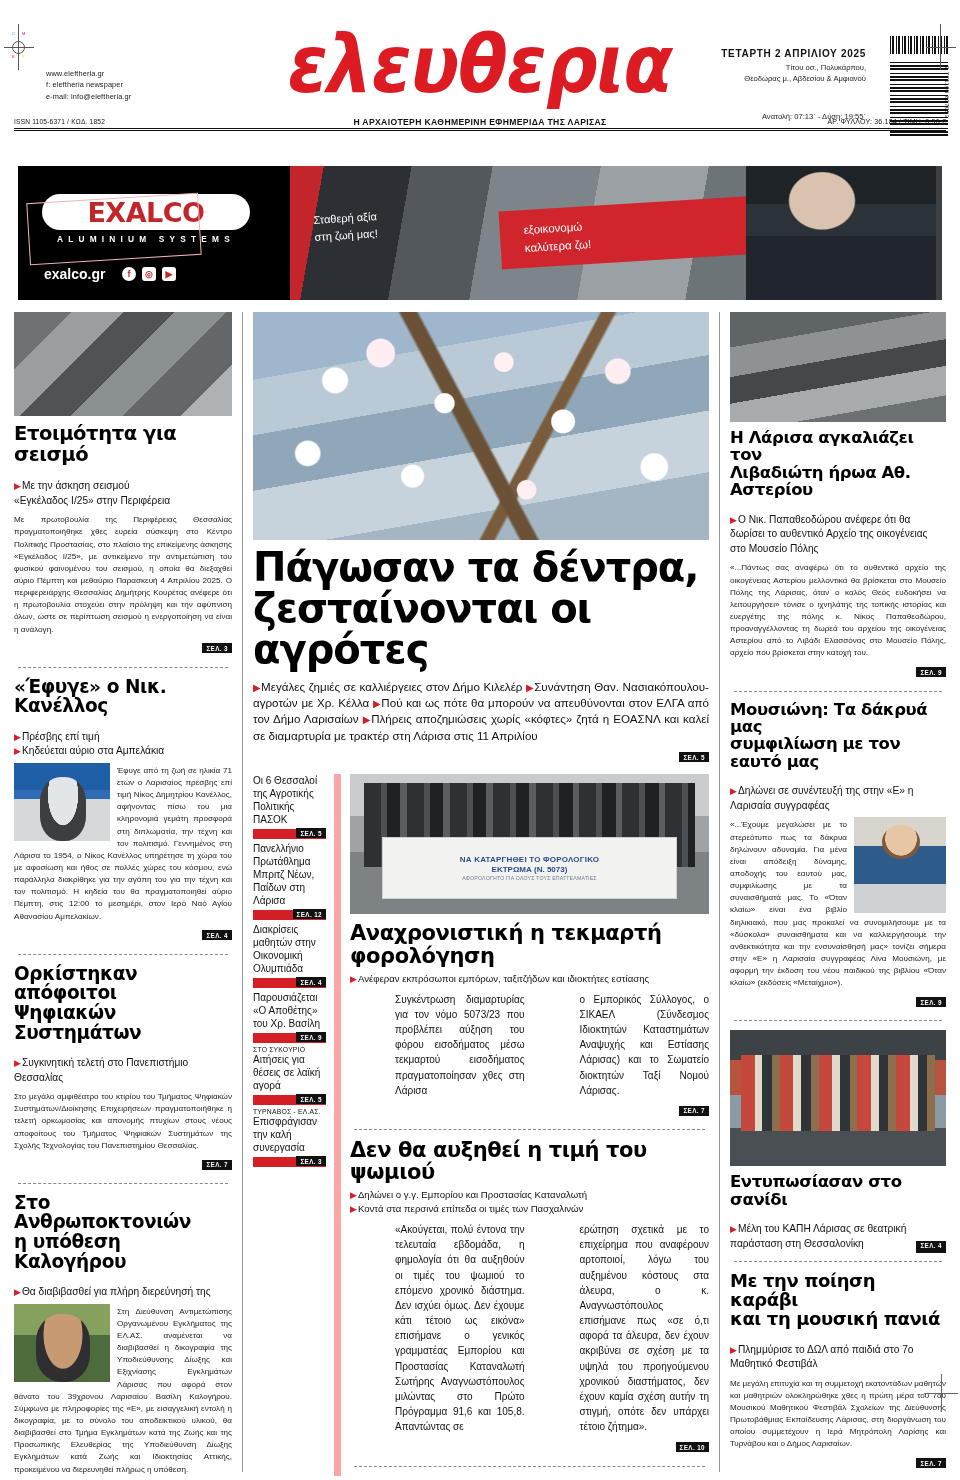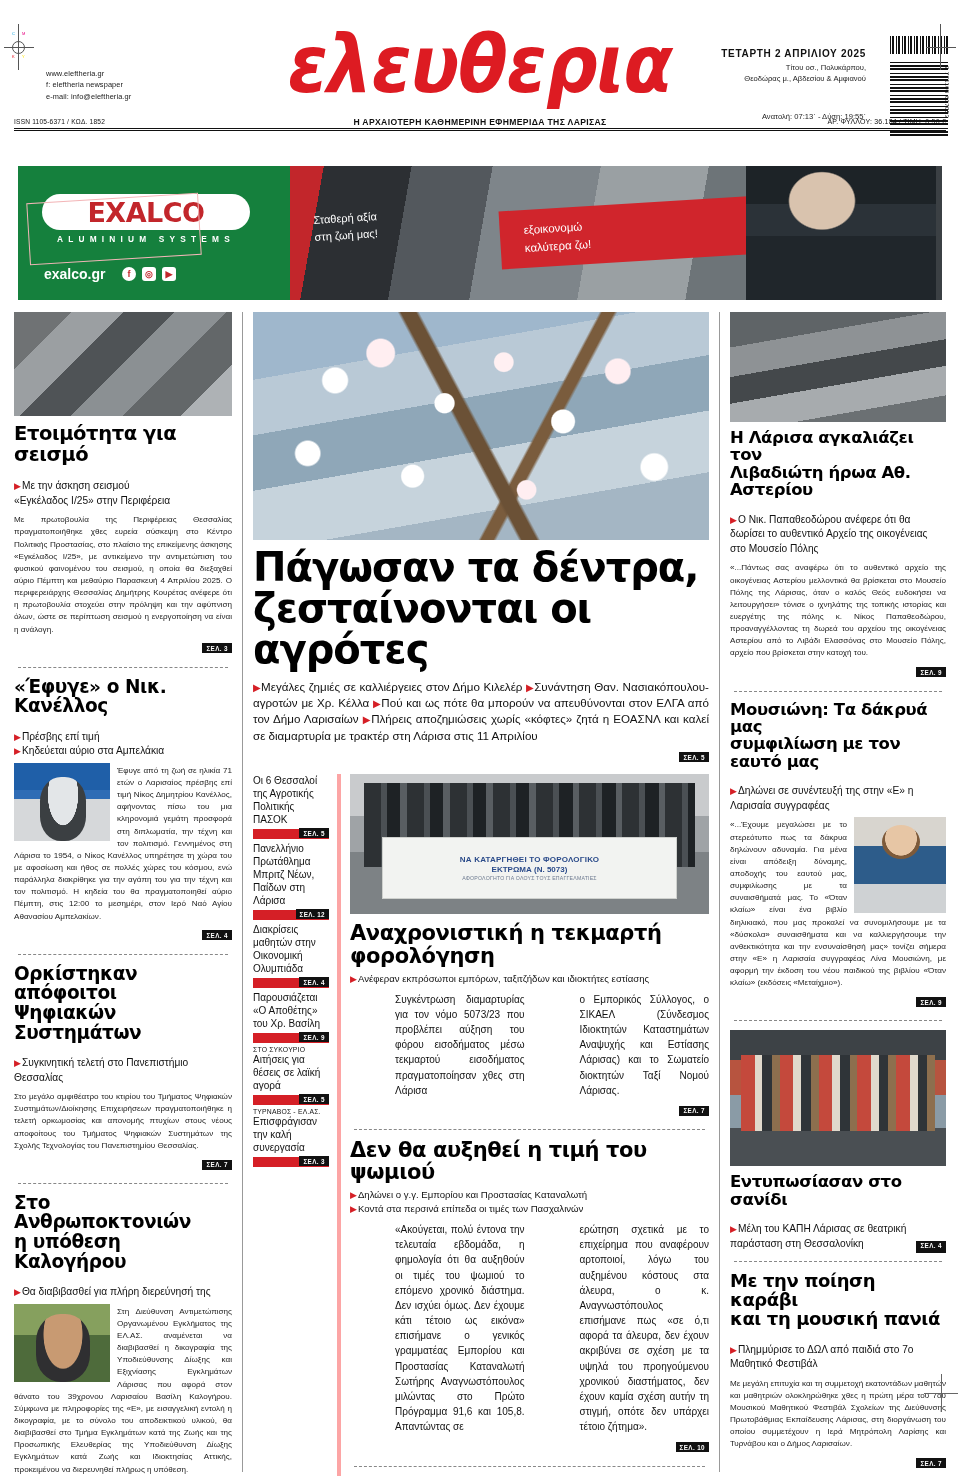--- a/index.html
+++ b/index.html
@@ -57,21 +57,21 @@
 
   .rule-row{ position:absolute; left:14px; right:14px; top:128px; }
   .rule-line{ border-top:1.4px solid #111; border-bottom:1.4px solid #111; height:3px; }
   .rule-labels{ position:relative; height:13px; }
   .issn{ position:absolute; left:0; top:-13px; font-size:6.6px; letter-spacing:.2px;}
   .tagline{ position:absolute; left:0; right:0; top:-14px; text-align:center; font-size:8.6px; font-weight:700; letter-spacing:.35px; }
   .issue-no{ position:absolute; right:0; top:-13px; font-size:7px; letter-spacing:.2px;}
 
   
   .ad { position:absolute; left:18px; top:166px; width:924px; height:134px; overflow:hidden; display:flex; }
-  .ad-left{ width:272px; background:#15803d; position:relative; flex:none; }
+  .ad-left{ width:272px; background:#000000; position:relative; flex:none; }
   .ad-logo-pill{
     position:absolute; left:24px; top:28px; width:208px; height:36px;
     background:#fff; border-radius:18px; display:flex; align-items:center; justify-content:center;
   }
   .ad-logo-text{ font-family:"DejaVu Sans", sans-serif; font-weight:700; font-size:27px; color:#c2262b; letter-spacing:-0.5px; }
   .ad-sub{ position:absolute; left:28px; top:68px; width:200px; text-align:center; color:#fff; font-size:8.3px; letter-spacing:5.2px; font-weight:700;}
   .ad-url{ position:absolute; left:26px; top:100px; color:#fff; font-size:14px; font-weight:700; }
   .ad-socials{ position:absolute; left:104px; top:101px; display:flex; gap:6px; }
   .soc{ width:14px; height:14px; background:#fff; border-radius:3px; color:#c2262b; font-size:9px; display:flex; align-items:center; justify-content:center; font-weight:700;}
   .soc.circ{ border-radius:50%; }
@@ -142,21 +142,21 @@
       radial-gradient(circle at 60% 78%, #ffeef1 0 2.8%, transparent 3.2%),
       radial-gradient(circle at 88% 68%, #fff 0 3%, transparent 3.4%),
       linear-gradient(62deg, transparent 46%, #6b5136 46.6% 49.2%, transparent 49.8%),
       linear-gradient(118deg, transparent 60%, #7a5c3d 60.5% 62.6%, transparent 63.2%);
   }
   .m-main-h{ font-size:40px; line-height:1.03; letter-spacing:-1px; margin-top:7px; }
   .m-bullets{ font-size:11.6px; line-height:1.42; margin-top:8px; text-align:justify; }
   .m-bullets .arrow{ color:#d51f26; font-size:10px; }
 
   .mid-split{ display:flex; margin-top:9px; }
-  .mid-rail{ width:88px; flex:none; padding-right:8px; border-right:4px solid #fca5a5; }
+  .mid-rail{ width:88px; flex:none; padding-right:8px; border-right:7px solid #fca5a5; }
   .mid-body{ flex:1; padding-left:9px; }
   .rail-item{ margin-bottom:3px; }
   .rail-kick{ font-size:6.8px; letter-spacing:.2px; color:#111; }
   .rail-text{ font-size:10px; line-height:1.3; color:#111; }
   .rail-bar{ height:10px; background:#d51f26; margin-top:3px; position:relative; }
   .rail-bar .sel{ position:absolute; right:0; top:-1px; }
 
   .mid-photo-protest{ height:140px; position:relative;
      background: linear-gradient(180deg,#c9cbcd 0 30%, #9fa3a6 30% 56%, #7d8285 56% 100%); }
   .protest-banner{ position:absolute; left:9%; bottom:11%; width:82%; height:44%; background:#f2f3f1; border:1px solid #cfd1ce;

